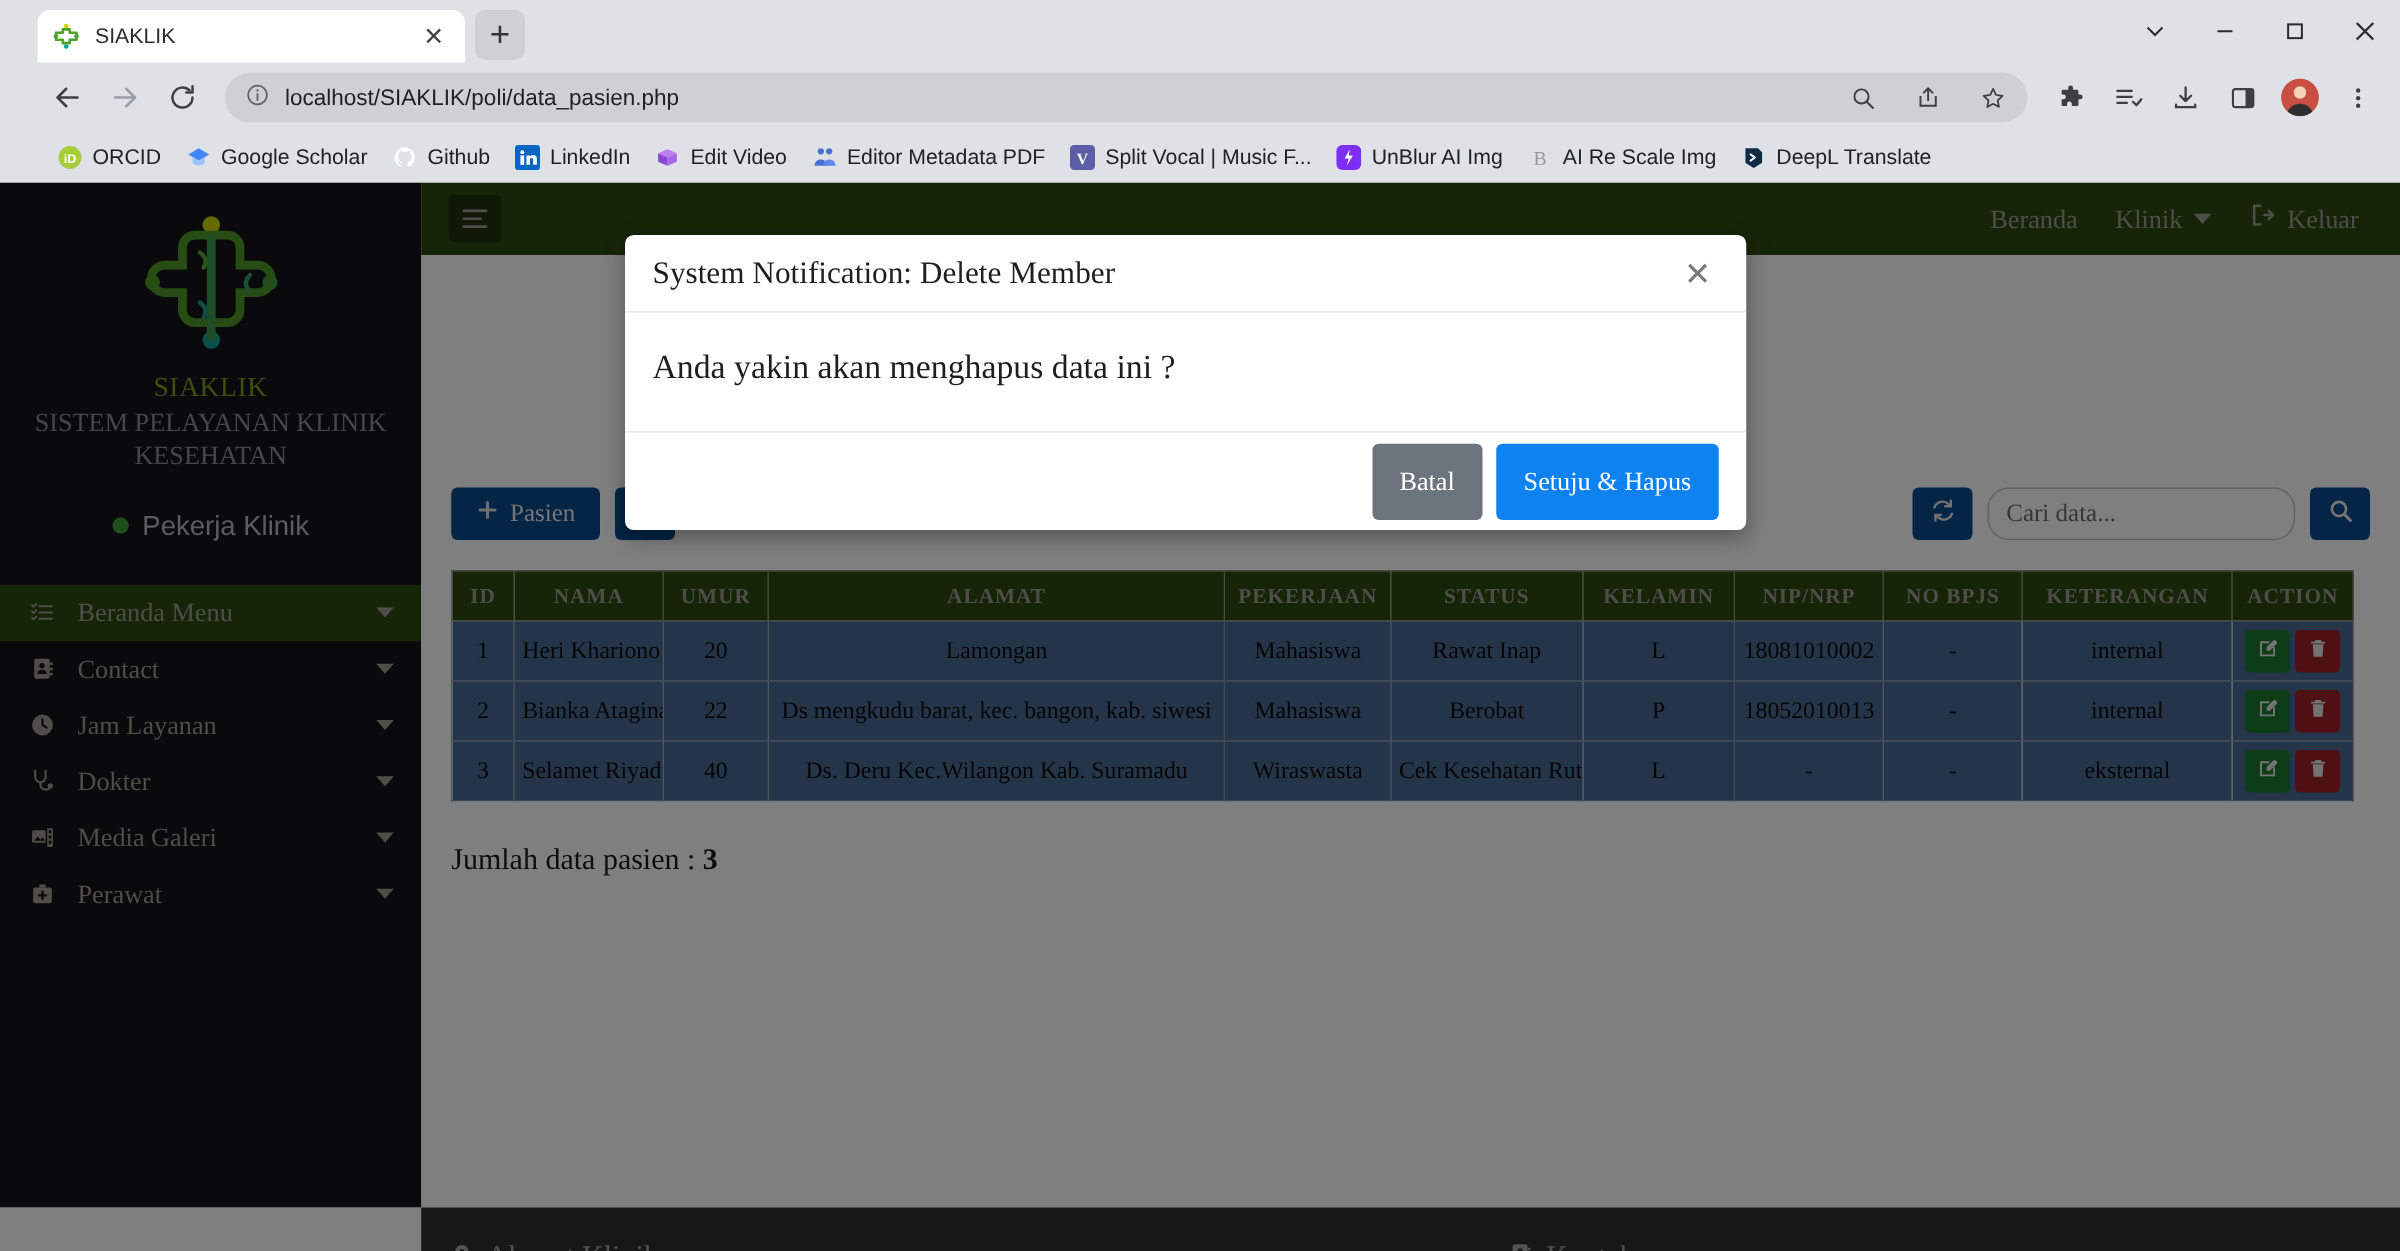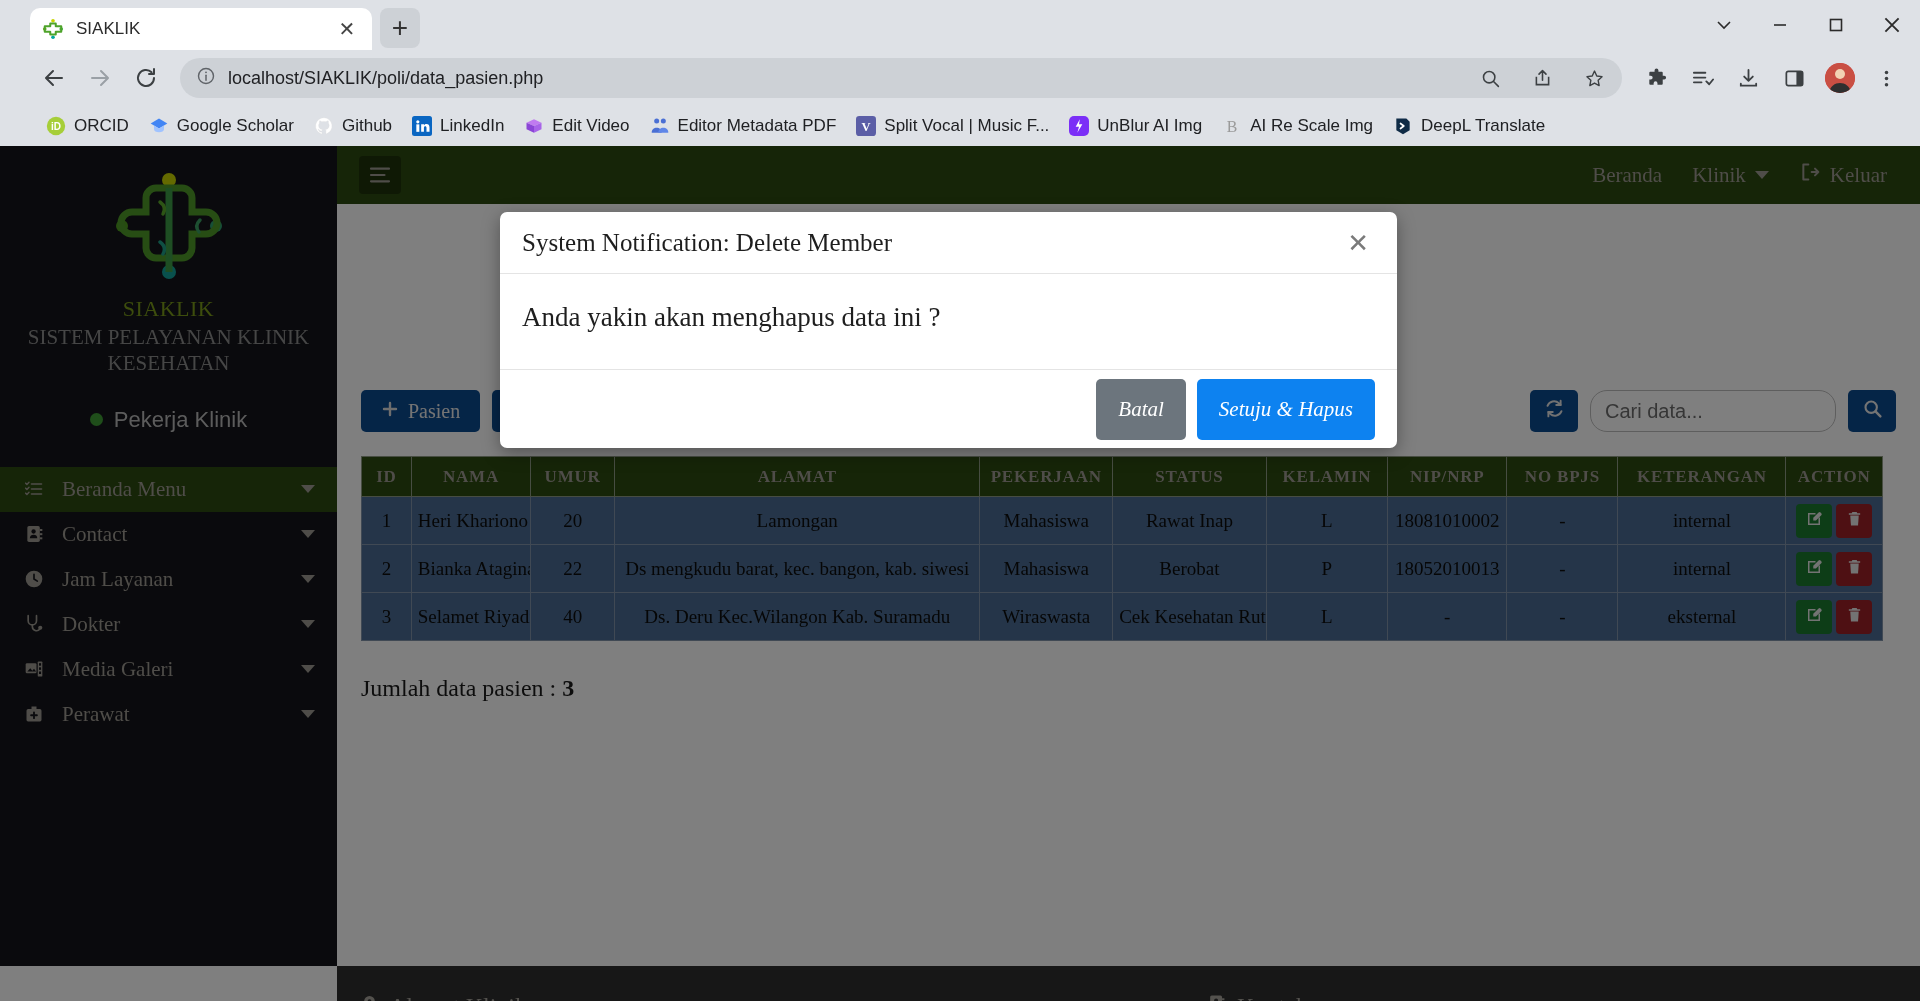--- a/index.html
+++ b/index.html
@@ -145,21 +145,21 @@
     font-family: "Liberation Serif", serif; font-size: 20px;
     display: flex; align-items: center; justify-content: center; gap: 9px;
   }
   .btn-primary { background: #0b4a8f; }
   .btn-pasien { height: 42px; padding: 0 20px; }
   .btn-square { height: 42px; width: 48px; }
   .tool-right { margin-left: auto; display: flex; align-items: center; gap: 12px; }
   .search-input {
     width: 246px; height: 42px; border: 1px solid #bdbdbd; border-radius: 17px;
     background: #ffffff; padding: 0 14px;
-    font-family: Liberation Sans, sans-serif; font-size: 20px; color: #6d6d6d;
+    font-family: Liberation Serif, serif; font-size: 20px; color: #6d6d6d;
   }
   .search-input::placeholder { color: #6d6d6d; }
 
   table.data {
     width: 1522px; margin: 14px 24px 0 24px; border-collapse: collapse;
     table-layout: fixed;
   }
   table.data th {
     background: #2d4a10; color: #9e9a92; font-size: 17px; letter-spacing: .8px;
     font-weight: bold; height: 40px; border: 1px solid #8f9a85; padding: 0 4px;
@@ -221,21 +221,21 @@
     padding: 28px 22px 30px 22px; font-size: 27px; color: #1e1e1e;
     border-bottom: 1px solid #e4e4e4; min-height: 96px;
   }
   .modal-foot {
     height: 78px; display: flex; align-items: center; justify-content: flex-end;
     gap: 11px; padding: 0 22px;
   }
   .mbtn {
     border: none; border-radius: 5px; font-family: "Liberation Serif", serif;
     font-size: 21px; color: #ffffff; height: 61px; padding: 0 22px;
-    display: flex; align-items: center; justify-content: center; font-style: italic;
+    display: flex; align-items: center; justify-content: center;
   }
   .mbtn-cancel { background: #6c757d; }
   .mbtn-confirm { background: #0d82f0; }
 </style>
 </head>
 <body>
 
 <div class="browser">
 
   <div class="tabstrip">
@@ -768,21 +768,21 @@
                 <path d="M7 17c0-2.6 2-4 4.5-4s4.5 1.4 4.5 4z" fill="#2f2f2f"></path>
               </svg>
           </span>
           <span>Kontak</span>
         </div>
 
       </div>
     </div>
 
     <div class="overlay" style="top:0;"></div>
-    <div class="modal" style="top:66px;">
+    <div class="modal" style="top:42px;">
       <div class="modal-head">
         <span class="modal-title">System Notification: Delete Member</span>
         <span class="modal-close">✕</span>
       </div>
       <div class="modal-body">Anda yakin akan menghapus data ini ?</div>
       <div class="modal-foot">
         <button class="mbtn mbtn-cancel">Batal</button>
         <button class="mbtn mbtn-confirm">Setuju &amp; Hapus</button>
       </div>
     </div>

